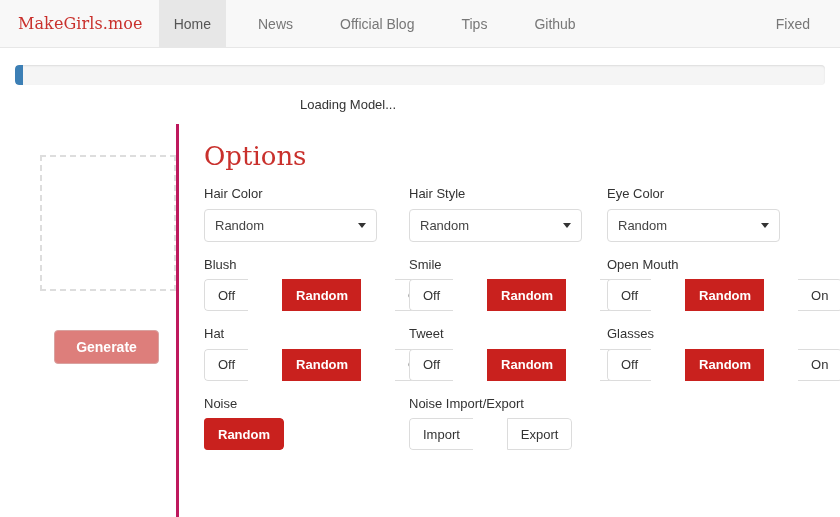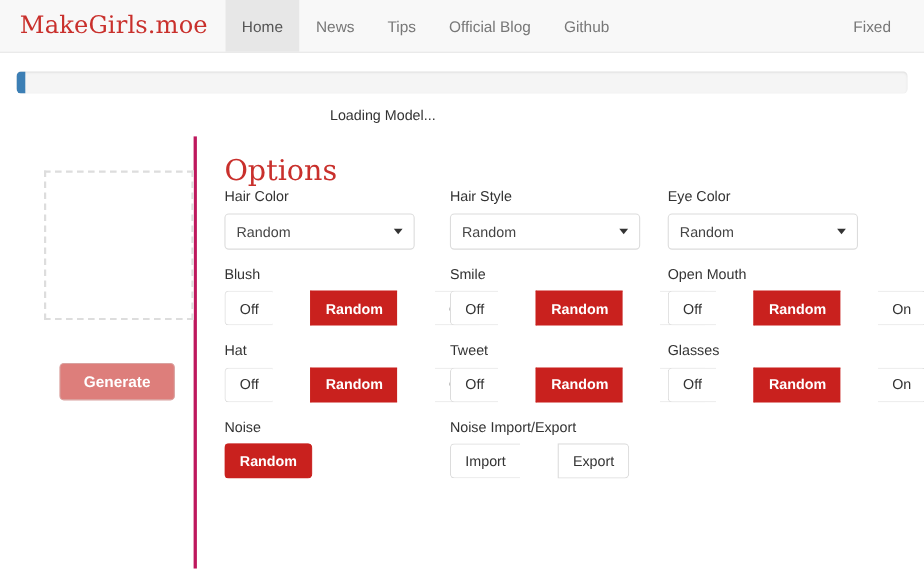--- a/index.html
+++ b/index.html
@@ -26,32 +26,33 @@
     border-bottom: 1px solid #e7e7e7;
     box-sizing: border-box;
     display: flex;
     align-items: stretch;
   }
   .brand {
     display: flex;
     align-items: center;
     padding: 0 16px 0 18px;
     font-family: "DejaVu Serif", "Liberation Serif", serif;
-    font-size: 22px;
+    font-size: 16px;
     color: #c9302c;
     letter-spacing: 0.1px;
     white-space: nowrap;
   }
   .nav-links {
     display: flex;
     align-items: stretch;
     list-style: none;
     margin: 0;
     padding: 0;
     flex: 1;
+    gap: 17px;
   }
   .nav-item {
     display: flex;
     align-items: center;
     padding: 0 15px;
     font-size: 14px;
     color: #777777;
     white-space: nowrap;
     cursor: pointer;
   }
@@ -151,21 +152,21 @@
     font-size: 26px;
     color: #c9302c;
     margin: 19px 0 0 0;
     font-weight: normal;
     line-height: 1;
   }
 
   .opt-grid {
     display: grid;
     grid-template-columns: 205px 198px 200px;
-    margin-top: 2px;
+    margin-top: 17px;
   }
   .opt-cell {
     margin-bottom: 15px;
   }
   .opt-label {
     font-size: 13px;
     color: #333333;
     margin-bottom: 7px;
     line-height: 1.2;
   }
@@ -231,22 +232,22 @@
   .bg-btn.active + .bg-btn { border-left-width: 0; }
 </style>
 </head>
 <body>
 
 <div class="navbar">
   <div class="brand">MakeGirls.moe</div>
   <ul class="nav-links">
       <li class="nav-item active">Home</li>
       <li class="nav-item">News</li>
+      <li class="nav-item">Official Blog</li>
       <li class="nav-item">Tips</li>
-      <li class="nav-item">Official Blog</li>
       <li class="nav-item">Github</li>
     </ul>
   <div class="nav-right">
     <div class="nav-item">Fixed</div>
   </div>
 </div>
 
 <div class="progress-wrap">
   <div class="progress-track" style="background: rgb(245, 245, 245);">
     <div class="progress-fill" style="width: 1%; background: rgb(60, 127, 181);"></div>

